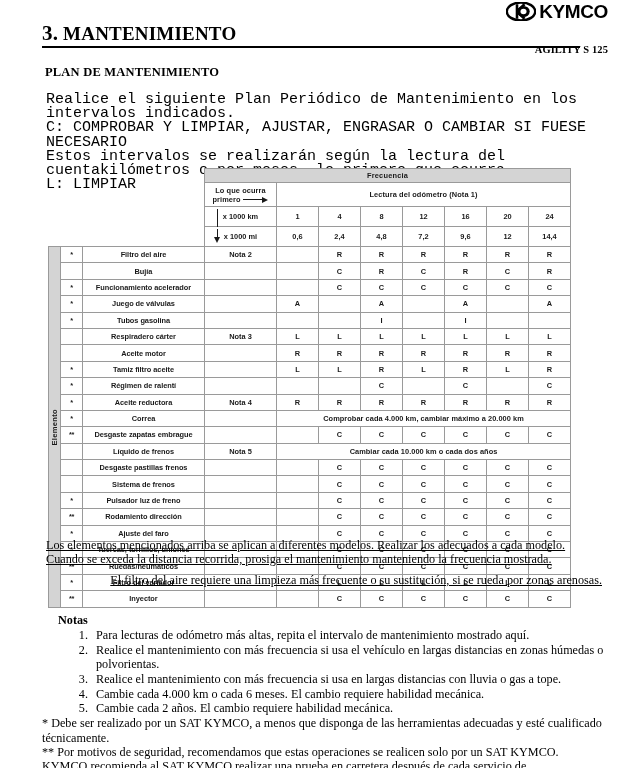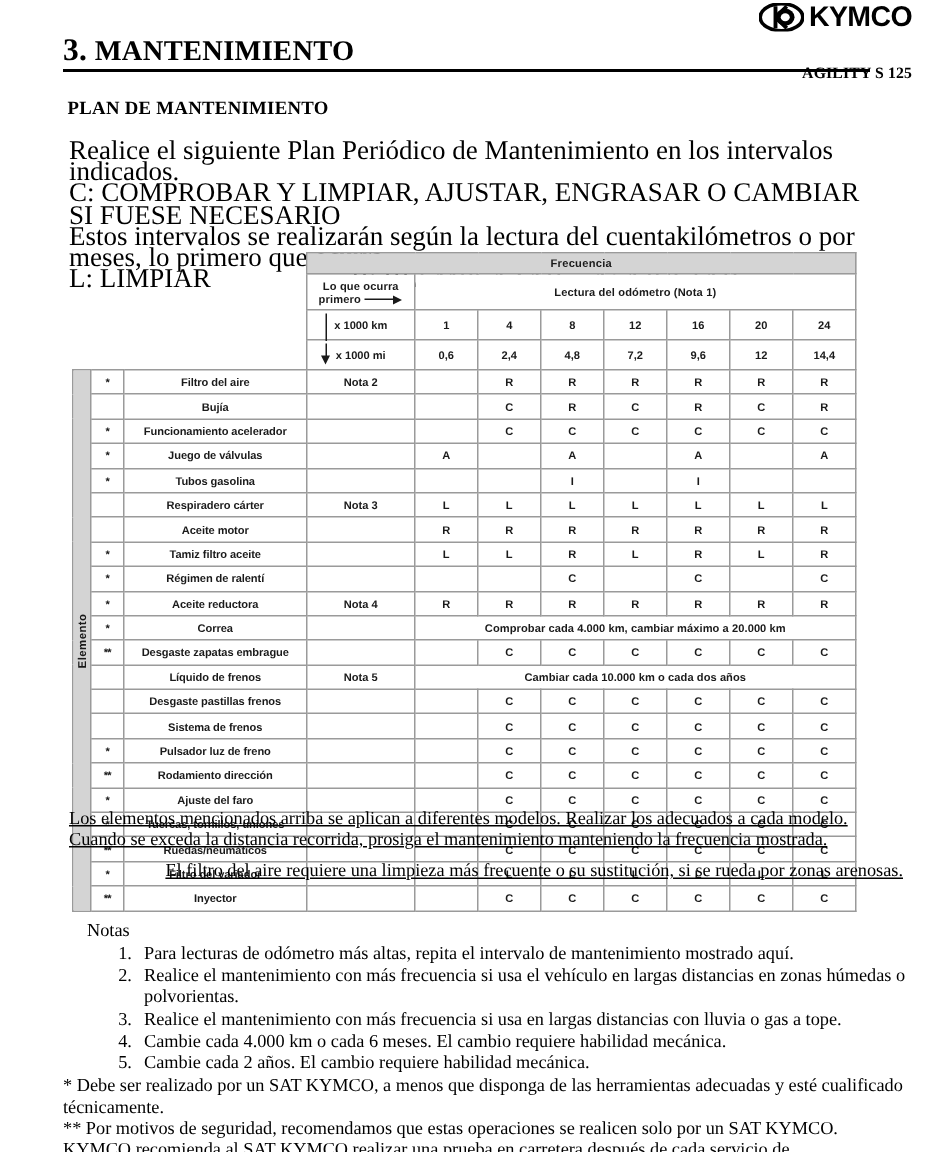--- a/index.html
+++ b/index.html
@@ -78,22 +78,23 @@
     font-size: 12.5px;
     letter-spacing: 0.2px;
   }
 
   
   .intro {
     position: absolute;
     top: 93px;
     left: 46px;
     width: 545px;
-    font-size: 18px;
+    font-size: 15px;
     line-height: 14.2px;
+    font-family: Liberation Mono, monospace;
   }
   .intro .legend-row {
     display: flex;
   }
   .intro .legend-row .k { width: 188px; }
   .intro .legend-row .k2 { width: 160px; }
 
   
   .sched-table {
     position: absolute;
@@ -265,21 +266,21 @@
   
   .notes-block {
     position: absolute;
     top: 613px;
     left: 42px;
     width: 562px;
     font-size: 12.2px;
     line-height: 14.2px;
   }
   .notes-title {
-    font-weight: normal;
+    font-weight: bold;
     padding-left: 16px;
     margin-bottom: 1px;
   }
   ol.notes-list {
     margin: 0;
     padding-left: 49px;
     list-style: decimal;
   }
   ol.notes-list li {
     padding-left: 5px;

